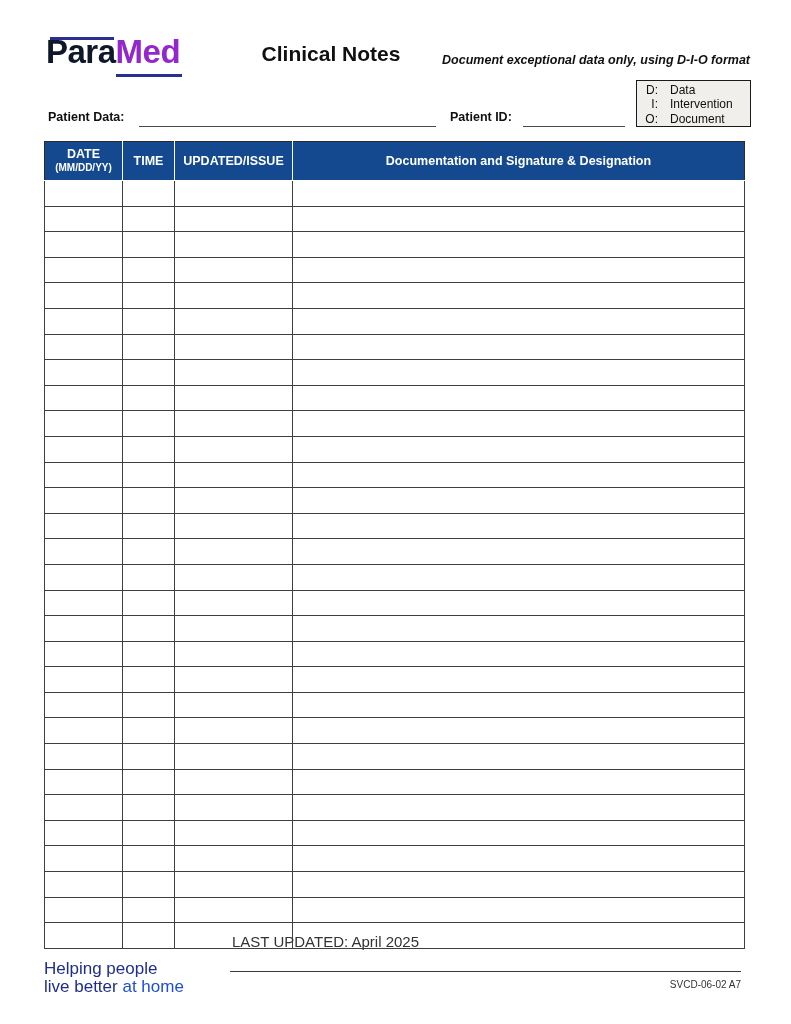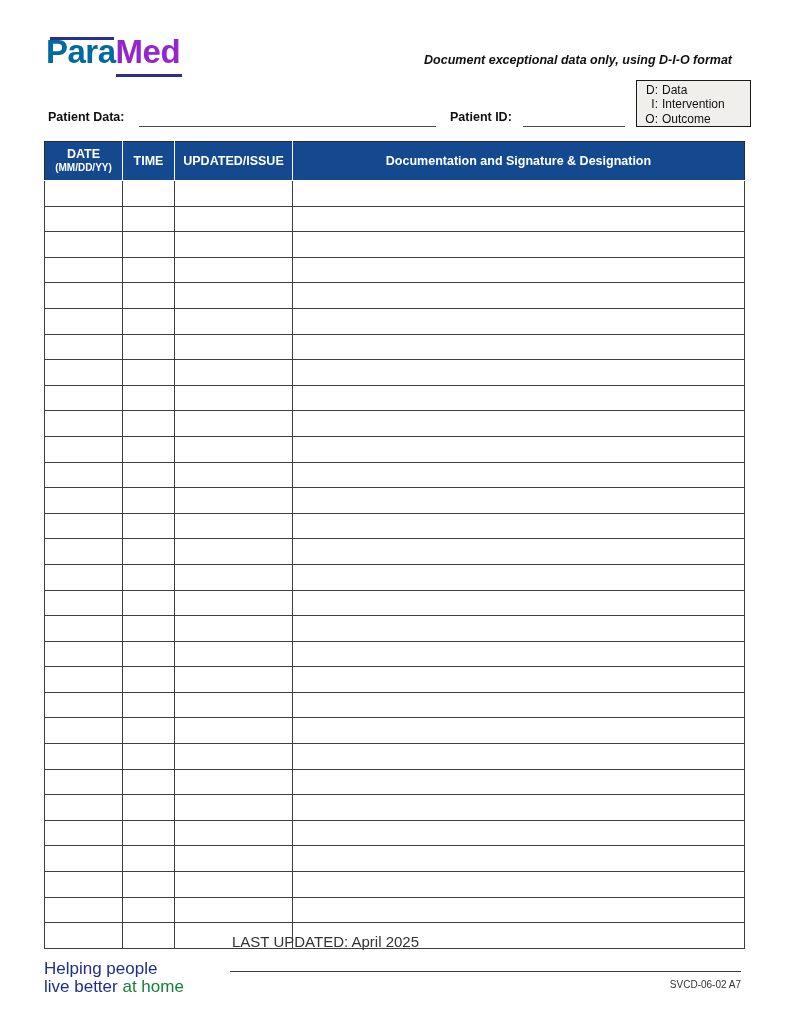--- a/index.html
+++ b/index.html
@@ -8,37 +8,37 @@
     background: #ffffff;
     font-family: "Liberation Sans", sans-serif;
     position: relative;
     overflow: hidden;
   }
   .page { position: absolute; inset: 0; }
 
   
   .logo { position: absolute; left: 46px; top: 34px; }
   .logo-text { font-size: 33px; font-weight: bold; letter-spacing: -0.5px; line-height: 36px; }
-  .logo-navy { color: #0369a1; }
+  .logo-navy { color: #0f172a; }
   .logo-purple { color: #9326cc; margin-top: 36px; }
   .logo-bar-top { position: absolute; left: 50px; top: 37px; width: 64px; height: 3px; background: #292f8f; }
   .logo-bar-bottom { position: absolute; left: 116px; top: 74px; width: 66px; height: 3px; background: #292f8f; }
 
   
   .title { position: absolute; left: 231px; top: 42px; width: 200px; margin: 0;
            text-align: center; font-size: 21px; font-weight: bold; color: #101010; }
-  .subtitle { position: absolute; right: 59px; top: 53px; font-size: 12.5px;
+  .subtitle { position: absolute; right: 41px; top: 53px; font-size: 12.5px;
               font-weight: bold; font-style: italic; color: #101010; }
 
   
   .legend-box { position: absolute; left: 636px; top: 80px; width: 107px; height: 43px;
                 background: #f0efec; border: 1.5px solid #1a1a1a; padding: 2px 0 0 6px; }
   .legend-row { display: flex; font-size: 12px; line-height: 14.3px; color: #101010; }
   .legend-key { width: 15px; text-align: right; }
-  .legend-label { margin-left: 4px; }
+  .legend-label { margin-left: 12px; }
 
   
   .plabel { position: absolute; top: 110px; font-size: 12.5px; font-weight: bold; color: #101010; }
   .plabel-name { left: 48px; }
   .plabel-id { left: 450px; }
   .pline { position: absolute; top: 110px; height: 16px; border-bottom: 1.2px solid #4a4a4a; }
   .pline-name { left: 139px; width: 297px; }
   .pline-id { left: 523px; width: 102px; }
 
   
@@ -49,50 +49,51 @@
                     font-size: 12.5px; height: 30px; padding: 4px; text-align: center;
                     border-right: 1px solid #ffffff; border-bottom: 1px solid #ffffff;
                     vertical-align: middle; line-height: 13px; }
   .notes-table th:last-child { border-right: none; }
   .notes-table th .sub { font-size: 10px; font-weight: bold; }
   .notes-table td { height: 24.6px; border: 1px solid #3f3f3f; padding: 0; }
 
   
   .tagline { position: absolute; left: 44px; top: 960px; font-size: 17px;
              font-weight: normal; line-height: 18px; color: #1f2d8f; }
-  .tagline .purple { color: #15803d; }
+  .tagline .purple { color: #1d4ed8; }
   .footer-rule { position: absolute; left: 230px; top: 971px; width: 511px; height: 1.2px; background: #3a3a3a; }
   .footer-left { position: absolute; left: 232px; top: 933px; font-size: 15px; color: #333333; }
   .footer-right { position: absolute; right: 50px; top: 979px; font-size: 10px; color: #333333; }
 </style>
 </head>
 <body>
 
 <div class="page">
 
   <div class="logo">
     <div class="logo-text"><span class="logo-navy">Para</span><span class="logo-purple">Med</span></div>
   </div>
   <div class="logo-bar-top"></div>
   <div class="logo-bar-bottom"></div>
 
+  <h1 class="title">Clinical Notes</h1>
   <div class="subtitle">Document exceptional data only, using D-I-O format</div>
 
   <div class="legend-box">
     <div class="legend-row">
       <span class="legend-key">D:</span>
       <span class="legend-label">Data</span>
     </div>
     <div class="legend-row">
       <span class="legend-key">I:</span>
       <span class="legend-label">Intervention</span>
     </div>
     <div class="legend-row">
       <span class="legend-key">O:</span>
-      <span class="legend-label">Outcome</span>
+      <span class="legend-label">Document</span>
     </div>
   </div>
 
   <span class="plabel plabel-name">Patient Data:</span>
   <span class="pline pline-name"></span>
   <span class="plabel plabel-id">Patient ID:</span>
   <span class="pline pline-id"></span>
 
   <table class="notes-table">
     <colgroup>

